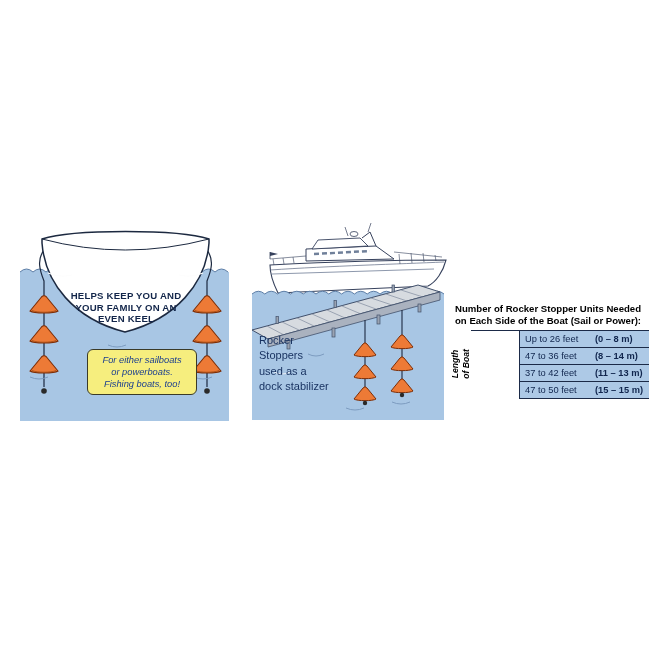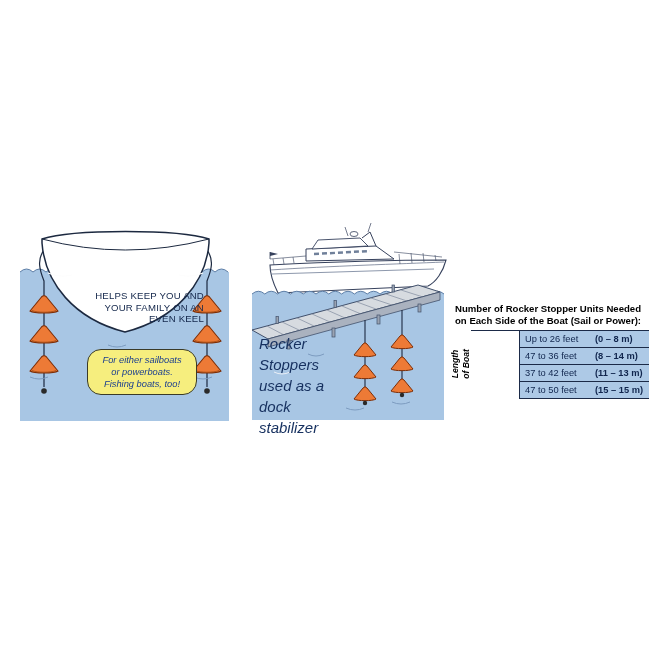--- a/index.html
+++ b/index.html
@@ -3,31 +3,31 @@
 <meta charset="utf-8">
 <style>
   html,body{margin:0;padding:0;background:#fff;}
   #stage{
     position:relative;width:649px;height:649px;background:#ffffff;
     font-family:"Liberation Sans",sans-serif;overflow:hidden;
   }
   .abs{position:absolute;}
   svg{display:block;}
   .headline{
-    left:48px;top:290px;width:156px;text-align:right;
-    font-weight:normal;font-size:9.6px;line-height:1.22;letter-spacing:.2px;
+    left:48px;top:290px;width:156px;text-align:center;
+    font-weight:bold;font-size:9.6px;line-height:1.22;letter-spacing:.2px;
     color:#13264a;white-space:pre-line;
   }
   .callout{
     left:87px;top:349px;width:104px;background:#f6ee7e;border:1px solid #3a3a28;
-    border-radius:14px;padding:4px 2px;text-align:center;
+    border-radius:6px;padding:4px 2px;text-align:center;
     font-style:italic;font-size:9.3px;line-height:1.3;color:#1c3f8f;white-space:pre-line;
   }
   .caption{
-    left:259px;top:333px;width:84px;font-style:italic;font-size:15px;
+    left:259px;top:333px;width:84px;font-size:11px;
     line-height:1.4;color:#16305f;white-space:pre-line;
   }
   .table-title{
     left:455px;top:303px;width:200px;font-weight:bold;font-size:9.6px;
     line-height:1.3;color:#000;
   }
   .rtable{left:471px;top:330px;width:174px;border-top:1px solid #1b2a47;padding-left:48px;}
   .trow{
     display:flex;align-items:center;height:16px;background:#adc9e6;
     border:1px solid #1b2a47;border-top:none;

